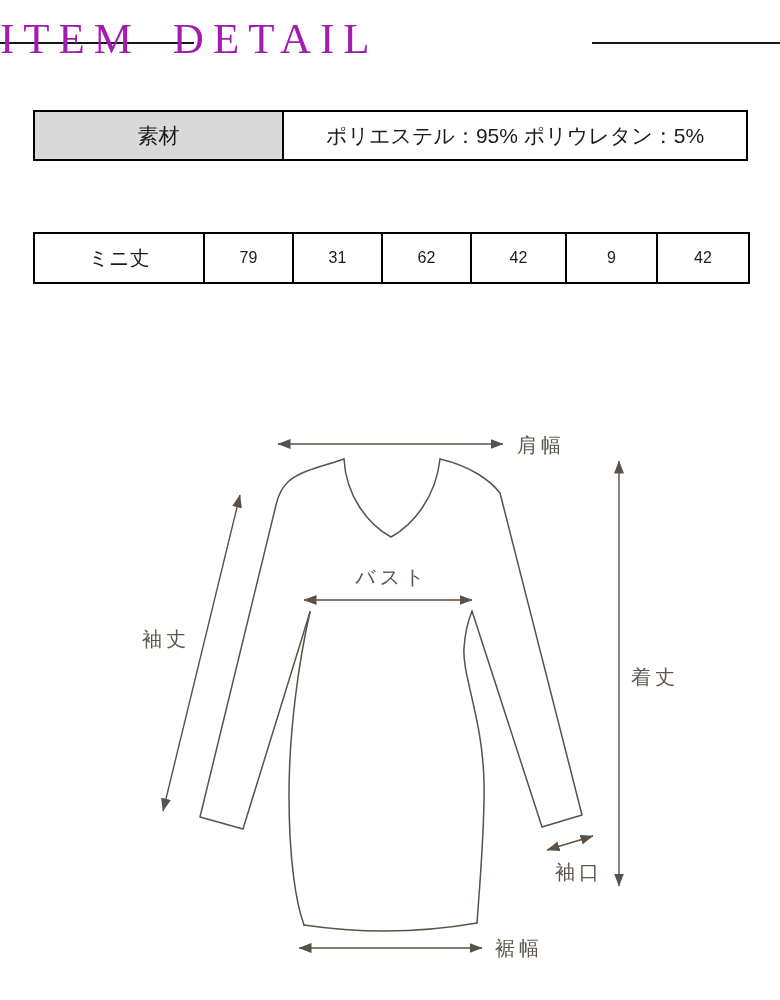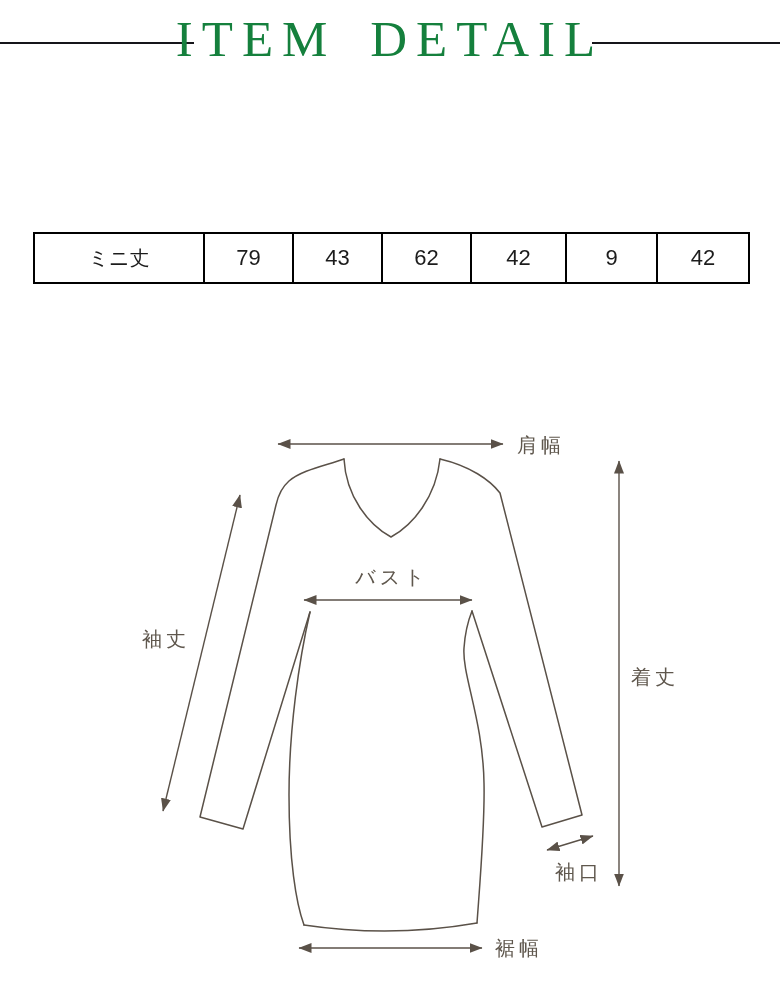--- a/index.html
+++ b/index.html
@@ -3,72 +3,76 @@
 <meta charset="utf-8">
 <style>
   html,body{margin:0;padding:0;background:#fff;}
   body{
     width:780px;height:1000px;position:relative;overflow:hidden;
     font-family:"Liberation Sans","DejaVu Sans",sans-serif;color:#1c1c1c;
   }
   
   .hdr-title{
     position:absolute;top:16px;left:0;width:780px;height:46px;line-height:46px;
-    text-align:center;font-family:"Liberation Serif","DejaVu Serif",serif;
-    font-size:51px;letter-spacing:9px;word-spacing:12px;color:#15803d;white-space:nowrap;
+    text-align:left;font-family:"Liberation Serif","DejaVu Serif",serif;
+    font-size:43px;letter-spacing:9px;word-spacing:12px;color:#a21caf;white-space:nowrap;
   }
   .hdr-rule{position:absolute;top:42px;height:2px;background:#15151a;}
   .hdr-rule.left{left:0;width:194px;}
   .hdr-rule.right{left:592px;width:188px;}
   
   table{border-collapse:collapse;table-layout:fixed;position:absolute;left:33px;width:715px;}
   td,th{border:2px solid #000;text-align:center;vertical-align:middle;padding:0;font-weight:normal;overflow:hidden;}
   .info-table{top:110px;}
   .info-table th{width:247px;background:#d9d9d9;font-size:21px;}
   .info-table td{font-size:21px;}
   .info-table tr{height:49px;}
   .size-table{top:232px;}
   .size-table tr{height:50px;}
   .size-table th{background:#d9d9d9;font-size:20px;}
   .size-table td.rowlabel{font-size:20px;border-radius:18px;}
-  .size-table td.num{font-size:22px;text-align:center;}
+  .size-table td.num{font-size:16px;text-align:center;}
   
   .diagram-svg{position:absolute;left:0;top:0;width:780px;height:1000px;}
   .dlabel{
     position:absolute;transform:translate(-50%,-50%);
     font-size:20px;letter-spacing:4px;color:#5f574d;white-space:nowrap;
   }
 </style>
 </head>
 <body>
 
 <div class="hdr-rule left"></div>
 <div class="hdr-title">ITEM DETAIL</div>
 <div class="hdr-rule right"></div>
 
 <table class="info-table">
   <tbody>
+      <tr>
+    <th>素材</th>
+    <td>ポリエステル：95% ポリウレタン：5%</td>
+  </tr>
 </tbody>
   </table>
 
 <table class="size-table">
   <colgroup>
     <col style="width:170px">
       <col style="width:89px">
       <col style="width:89px">
     <col style="width:89px">
       <col style="width:95px">
       <col style="width:91px">
       <col style="width:92px">
   </colgroup>
   <tbody>
   <tr>
     <td class="rowlabel">ミニ丈</td>
     <td class="num">79</td>
-    <td class="num">43</td>
+    <td class="num">31</td>
     <td class="num">62</td>
     <td class="num">42</td>
     <td class="num">9</td>
     <td class="num">42</td>
   </tr>
 </tbody>
   </table>
 
 <svg class="diagram-svg" viewBox="0 0 780 1000" xmlns="http://www.w3.org/2000/svg">
   <defs>

